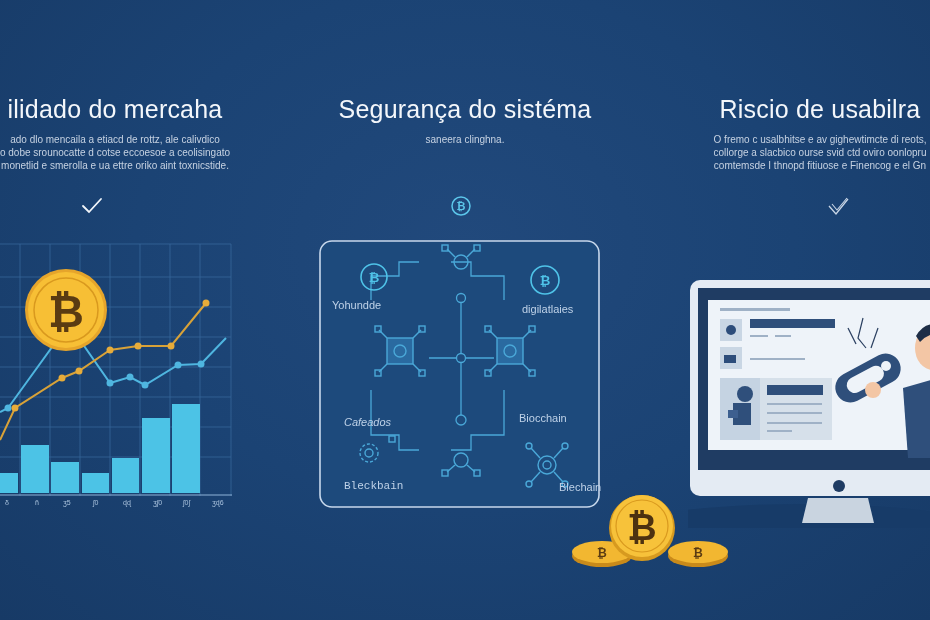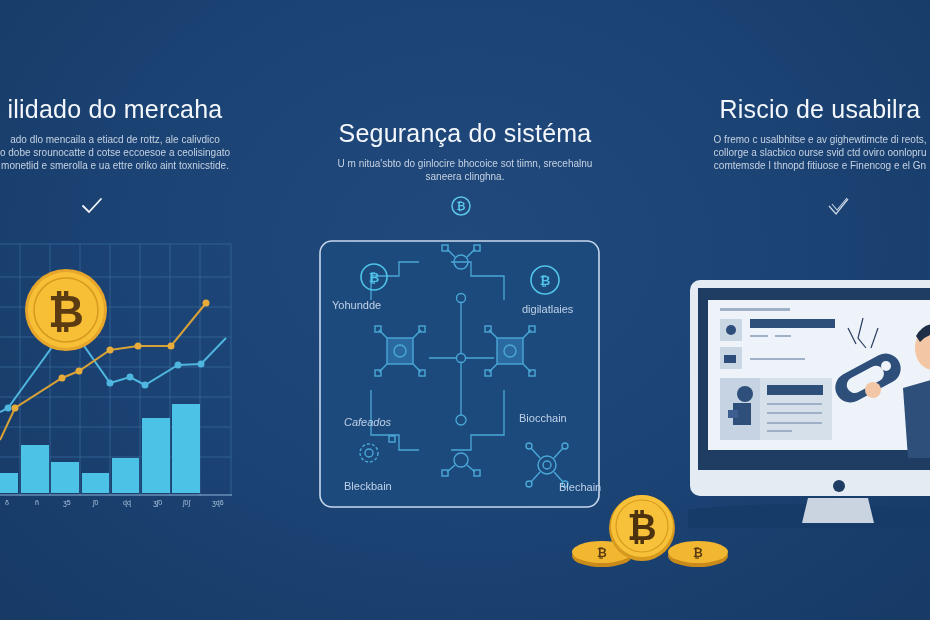--- a/index.html
+++ b/index.html
@@ -7,21 +7,21 @@
   body {
     font-family: "Liberation Sans", sans-serif;
     background: radial-gradient(ellipse at 50% 40%, #21497c 0%, #1b4374 50%, #173a66 100%);
     position: relative;
     color: #fff;
   }
   .col-head { position: absolute; text-align: center; }
   .title { font-size: 25px; font-weight: 400; color: #f4f7fb; white-space: nowrap; letter-spacing: 0.2px; }
   .desc { font-size: 10px; line-height: 13px; color: #c6d2e2; margin-top: 9px; white-space: nowrap; }
   .col1 { left: -120px; top: 95px; width: 470px; }
-  .col2 { left: 280px; top: 95px; width: 370px; margin-top: 24px; }
+  .col2 { left: 280px; top: 95px; width: 370px; }
   .col3 { left: 600px; top: 95px; width: 440px; }
   .mark { position: absolute; }
   svg { display: block; }
   .chart { position: absolute; left: 0; top: 240px; width: 235px; height: 270px; }
   .net { position: absolute; left: 319px; top: 240px; width: 281px; height: 268px; }
   .net-label { position: absolute; font-size: 11px; color: #bfd2e8; }
   .monitor { position: absolute; left: 688px; top: 278px; width: 250px; height: 250px; }
   .coins { position: absolute; left: 570px; top: 492px; width: 170px; height: 80px; }
   .tick-label { position: absolute; font-size: 7px; color: #a9c2dd; }
 </style>
@@ -38,21 +38,20 @@
 </div>
 <div class="mark" style="left:80px;top:196px;">
   <svg width="24" height="20" viewBox="0 0 24 20">
       <path d="M3 10 L9 16 L21 3" stroke="#f2f6fb" stroke-width="1.8" fill="none" stroke-linecap="round"></path>
     </svg>
 </div>
 
 <div class="col-head col2">
   <div class="title">Segurança do sistéma</div>
   <div class="desc">
-    <div>U m nitua'sbto do ginlocire bhocoice sot tiimn, srecehalnu</div>
     <div>saneera clinghna.</div>
   </div>
 </div>
 <div class="mark" style="left:450px;top:195px;">
   <svg width="22" height="22" viewBox="0 0 22 22">
       <circle cx="11" cy="11" r="9" stroke="#5cc6ea" stroke-width="1.5" fill="none"></circle>
       <text x="11" y="15" font-size="11" text-anchor="middle" fill="#5cc6ea" font-family="DejaVu Sans, sans-serif" font-weight="bold">₿</text>
     </svg>
 </div>
 
@@ -204,21 +203,21 @@
       <circle cx="210" cy="206" r="3"></circle>
         <circle cx="246" cy="206" r="3"></circle>
       <circle cx="210" cy="244" r="3"></circle>
         <circle cx="246" cy="244" r="3"></circle>
     </g>
   </svg>
   <span class="net-label" style="left:13px;top:59px;">Yohundde</span>
   <span class="net-label" style="left:203px;top:63px;">digilatlaies</span>
   <span class="net-label" style="left:25px;top:176px;font-style:italic;">Cafeados</span>
   <span class="net-label" style="left:200px;top:172px;">Biocchain</span>
-  <span class="net-label" style="left:25px;top:240px;">Bleckbain</span>
+  <span class="net-label" style="left:25px;top:240px;font-family:Liberation Mono, monospace;">Bleckbain</span>
   <span class="net-label" style="left:200px;top:241px;padding-left:40px;">Blechain</span>
 </div>
 
 <div class="monitor">
   <svg width="250" height="250" viewBox="0 0 250 250">
     <ellipse cx="115" cy="248" rx="170" ry="22" fill="#173b68"></ellipse>
     <rect x="2" y="2" width="260" height="216" rx="10" fill="#e4ebf3"></rect>
     <rect x="10" y="10" width="250" height="182" fill="#1f3c63"></rect>
     <rect x="20" y="22" width="240" height="150" fill="#eef3f9"></rect>
     <rect x="32" y="30" width="70" height="3" fill="#9fb1c6"></rect>

